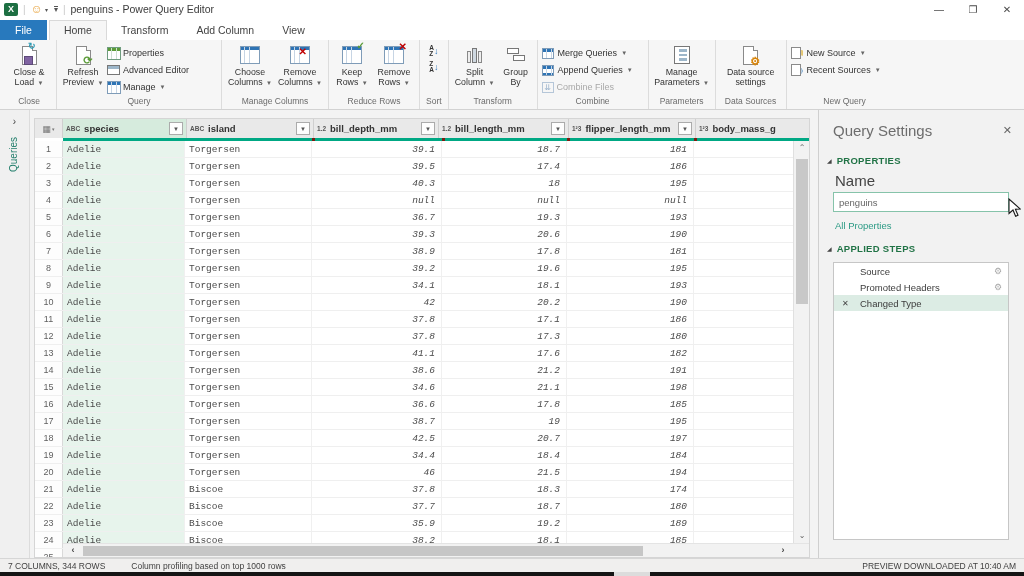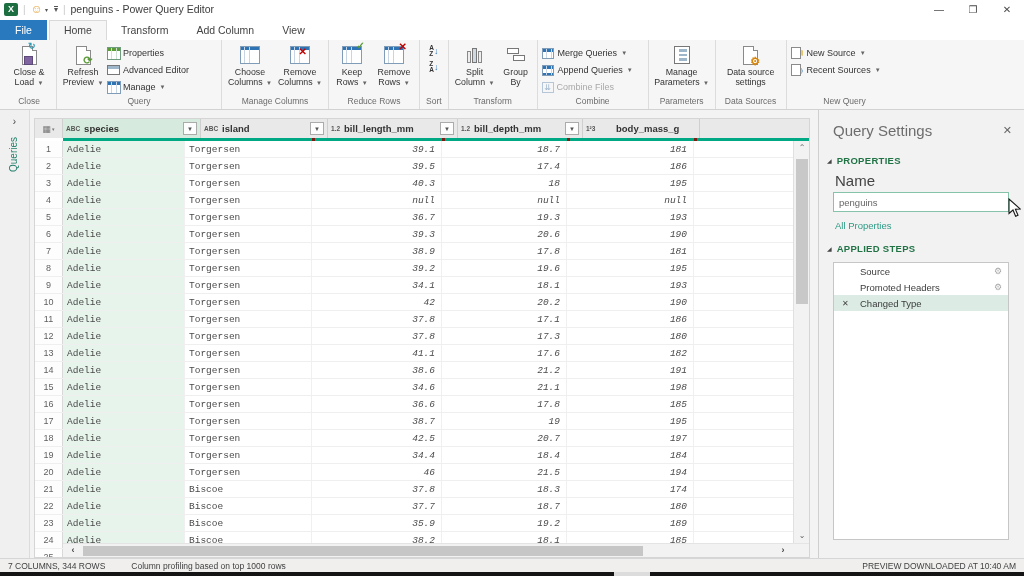--- a/index.html
+++ b/index.html
@@ -369,41 +369,46 @@
     <span class="q-expand">›</span>
     <span class="q-vert">Queries</span>
   </div>
 
   <div class="grid">
     <div class="ghead" id="ghead">
       <div class="corner">
         <span style="font-size:9px;">▦</span>
           <span style="font-size:5px;">▾</span>
       </div>
-    <div class="hcell sel" style="width: 138px;">
+    <div class="hcell sel" style="width: 124px;">
           <span class="type-ic">ABC</span>
           <span class="hlabel">species</span>
           <span class="fbtn">▼</span>
         </div>
         <div class="hcell" style="width: 127px;">
           <span class="type-ic">ABC</span>
           <span class="hlabel">island</span>
           <span class="fbtn">▼</span>
         </div>
+        <div class="hcell" style="width: 125px;">
+          <span class="type-ic">1.2</span>
+          <span class="hlabel">bill_depth_mm</span>
+          <span class="fbtn">▼</span>
+        </div>
         <div class="hcell" style="width: 130px;">
           <span class="type-ic">1.2</span>
           <span class="hlabel">bill_length_mm</span>
           <span class="fbtn">▼</span>
         </div>
-        <div class="hcell" style="width: 125px;">
-          <span class="type-ic">1.2</span>
-          <span class="hlabel">bill_depth_mm</span>
+        <div class="hcell" style="width: 127px;">
+          <span class="type-ic">1²3</span>
+          <span class="hlabel">flipper_length_mm</span>
           <span class="fbtn">▼</span>
         </div>
-        <div class="hcell" style="width: 117px; text-align: center;">
+        <div class="hcell" style="width: 117px;">
           <span class="type-ic">1²3</span>
           <span class="hlabel">body_mass_g</span>
         </div>
       </div>
     <div class="qbar" id="qbar">
         <div class="qcorner"></div>
         <div class="qseg" style="width: 122px;">
           <span class="qfill"></span>
         </div>
         <div class="qseg" style="width: 127px;">

